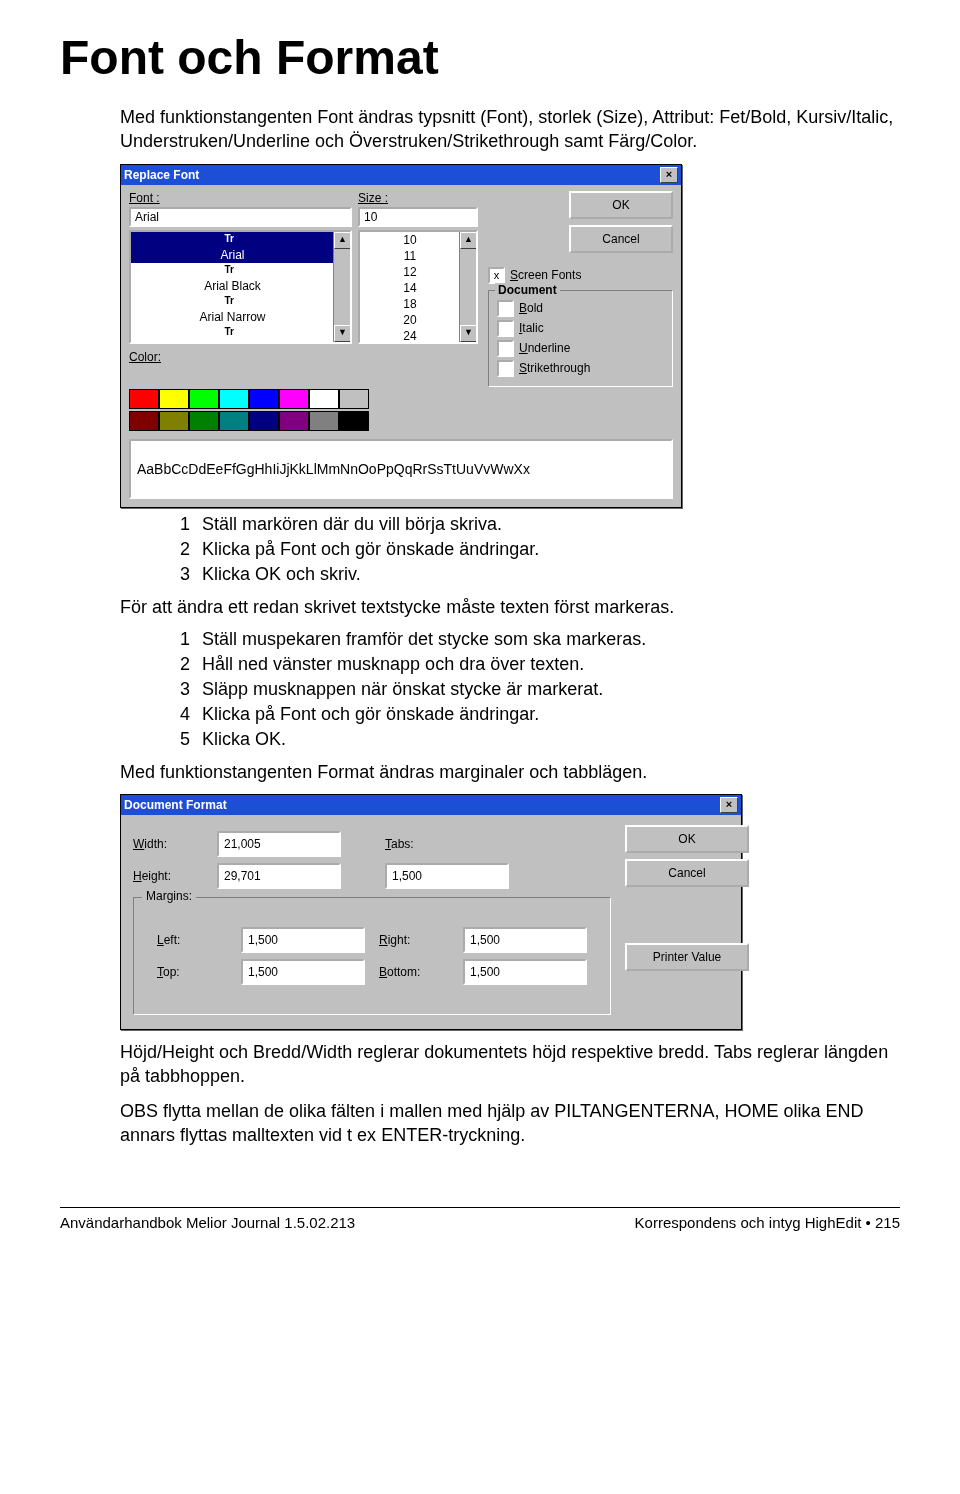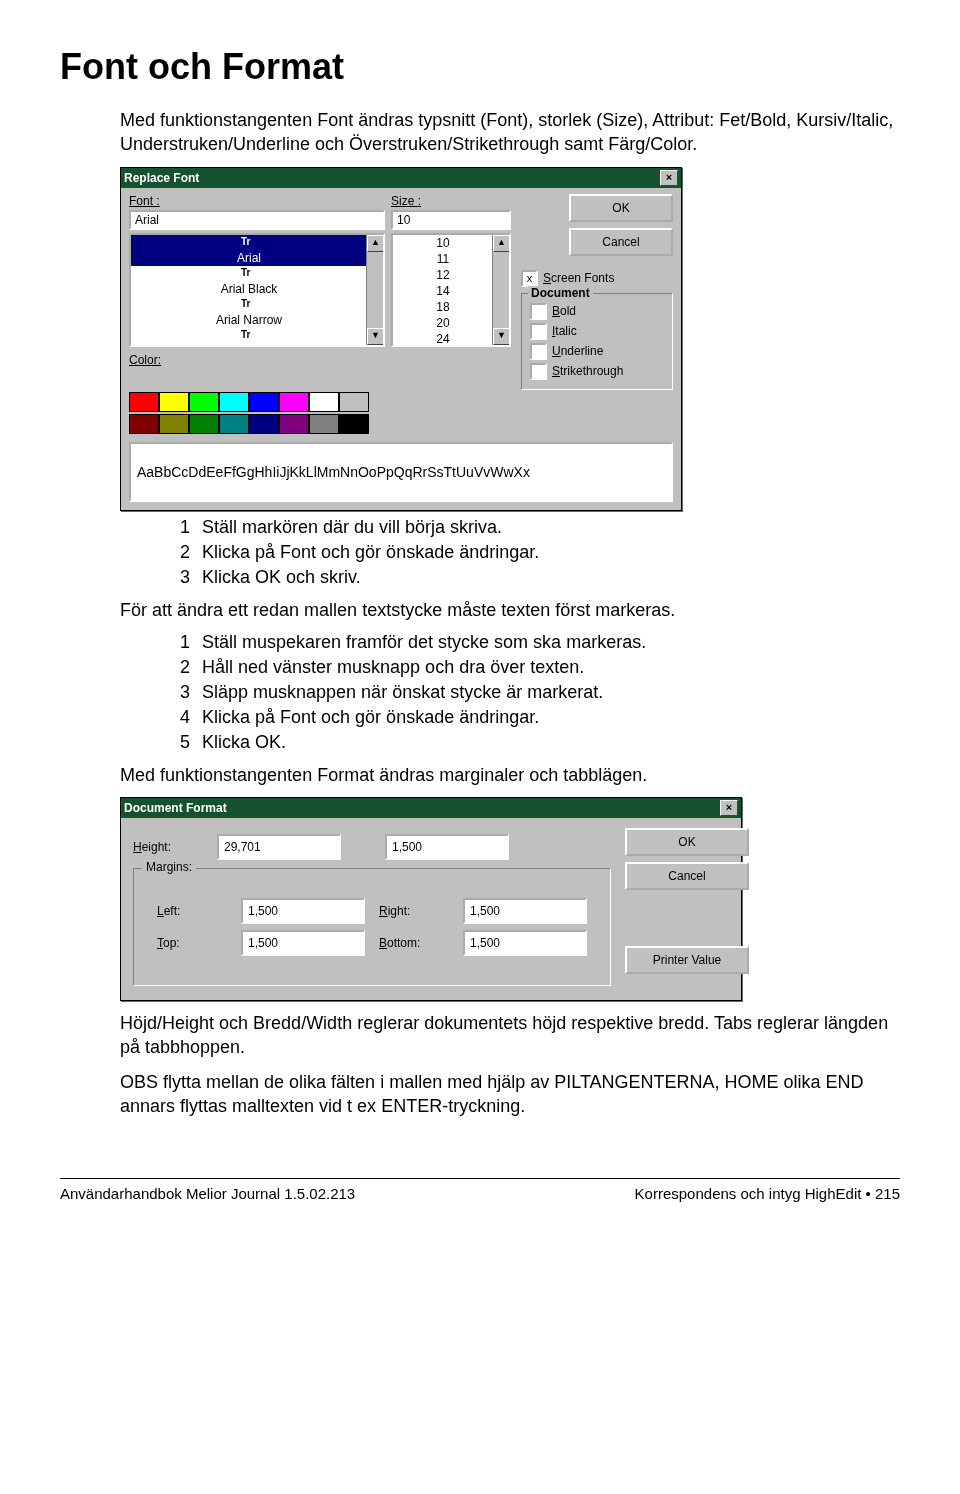--- a/index.html
+++ b/index.html
@@ -6,23 +6,23 @@
     font-family: Arial, Helvetica, sans-serif;
     background: #fff;
     margin: 0;
     padding: 0;
     width: 960px;
   }
   .page {
     padding: 20px 60px 20px 60px;
   }
   h1 {
-    font-size: 36px;
+    font-size: 48px;
     font-weight: bold;
-    margin: 26px 0 20px 0;
+    margin: 10px 0 20px 0;
   }
   .body-text {
     font-size: 18px;
     line-height: 1.35;
     margin: 10px 0 10px 60px;
   }
   .list {
     font-size: 18px;
     margin: 6px 0 6px 100px;
   }
@@ -38,21 +38,21 @@
     border: 1px solid #000;
     font-family: "MS Sans Serif", Tahoma, Arial, sans-serif;
     font-size: 12px;
     color: #000;
     box-shadow: 1px 1px 0 #666;
   }
   .dlg-title {
     display: flex;
     align-items: center;
     justify-content: space-between;
-    background: #14532d;
+    background: #1d4ed8;
     color: #fff;
     padding: 2px 3px;
     font-weight: bold;
     font-size: 12px;
   }
   .close-btn {
     width: 16px; height: 14px;
     background: #c0c0c0;
     border: 1px solid #fff;
     border-right-color: #404040;
@@ -60,21 +60,21 @@
     color: #000;
     font-size: 11px;
     text-align: center;
     line-height: 12px;
     font-family: Arial;
   }
   .dlg-body { padding: 6px 8px 8px 8px; }
 
   .rf { width: 560px; }
   .rf-top { display: flex; }
-  .rf-col1 { width: 256px; }
+  .rf-col1 { width: 223px; }
   .rf-col2 { width: 120px; margin-left: 6px; }
   .rf-col3 { flex: 1; margin-left: 10px; }
   .lbl { display:block; margin-bottom: 2px; text-decoration: underline; text-decoration-color: #000; }
   .inset-input {
     background: #fff;
     border: 2px inset #fff;
     height: 20px;
     padding: 0 4px;
     width: 100%;
     box-sizing: border-box;
@@ -318,21 +318,21 @@
       </div>
       <div class="list-row">
         <div class="list-num">2</div>
         <div class="list-text"><span>Klicka på </span><strong>Font</strong><span> och gör önskade ändringar.</span></div>
       </div>
       <div class="list-row">
         <div class="list-num">3</div>
         <div class="list-text"><span>Klicka </span><strong>OK</strong><span> och skriv.</span></div>
       </div>
     </div>
-  <div class="body-text">För att ändra ett redan mallen textstycke måste texten först markeras.</div>
+  <div class="body-text">För att ändra ett redan skrivet textstycke måste texten först markeras.</div>
   <div class="list" id="list2">
       <div class="list-row">
         <div class="list-num">1</div>
         <div class="list-text"><span>Ställ muspekaren framför det stycke som ska markeras.</span></div>
       </div>
       <div class="list-row">
         <div class="list-num">2</div>
         <div class="list-text"><span>Håll ned vänster musknapp och dra över texten.</span></div>
       </div>
       <div class="list-row">
@@ -352,20 +352,25 @@
     <span>Med funktionstangenten </span><strong>Format</strong><span> ändras marginaler och tabblägen.</span>
   </div>
 
   <div class="dlg df">
     <div class="dlg-title">
       <span>Document Format</span>
       <span class="close-btn">×</span>
     </div>
     <div class="df-body">
       <div class="df-left">
+        <div class="df-row">
+          <span class="df-lbl under-first">Width:</span>
+          <input class="df-input" value="21,005" style="">
+          <span class="df-lbl under-first" style="margin-left:30px;">Tabs:</span>
+        </div>
         <div class="df-row">
           <span class="df-lbl under-first">Height:</span>
           <input class="df-input" value="29,701" style="">
           <input class="df-input" style="margin-left: 30px;" value="1,500">
         </div>
         <div class="df-margins">
           <span class="legend">Margins:</span>
           <div class="df-row">
             <span class="df-lbl under-first">Left:</span>
             <input class="df-input" value="1,500" style="">

